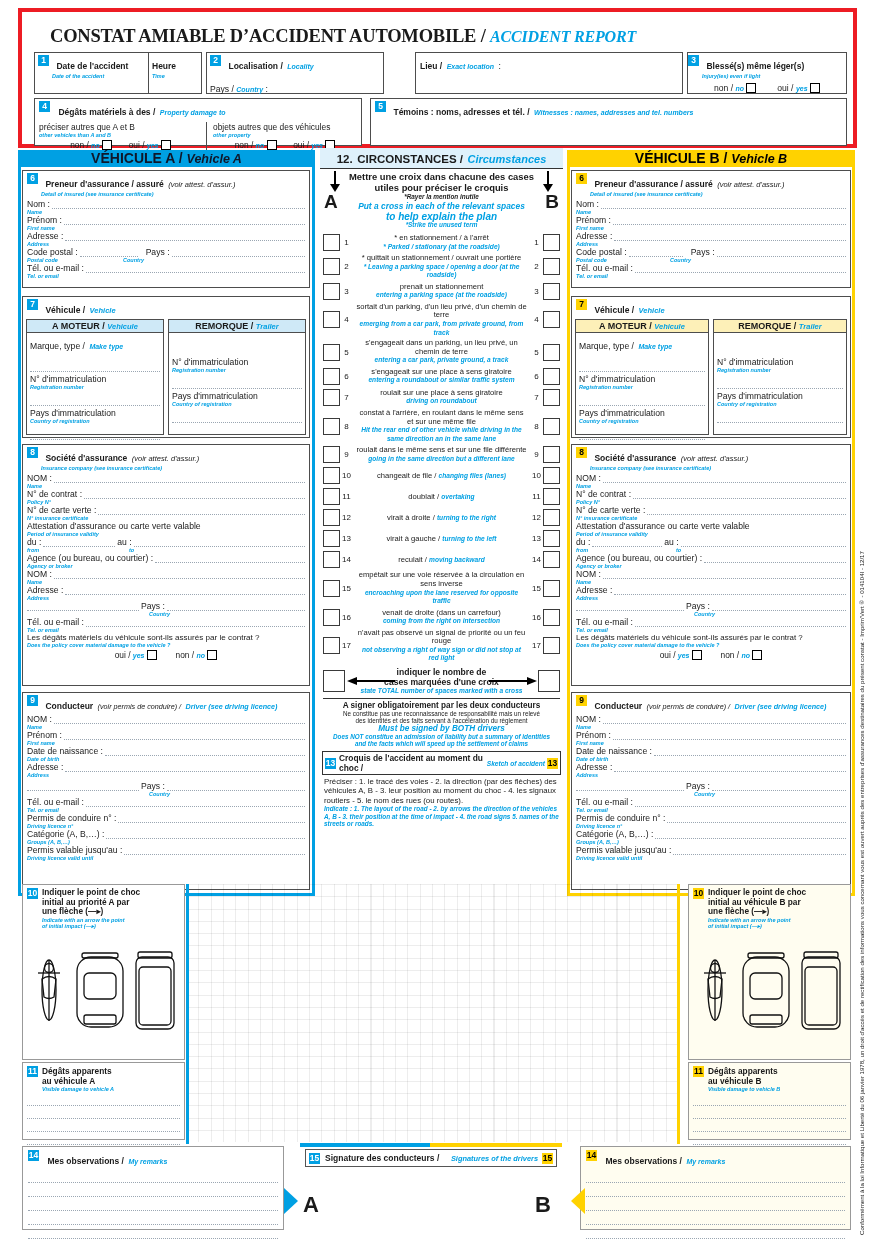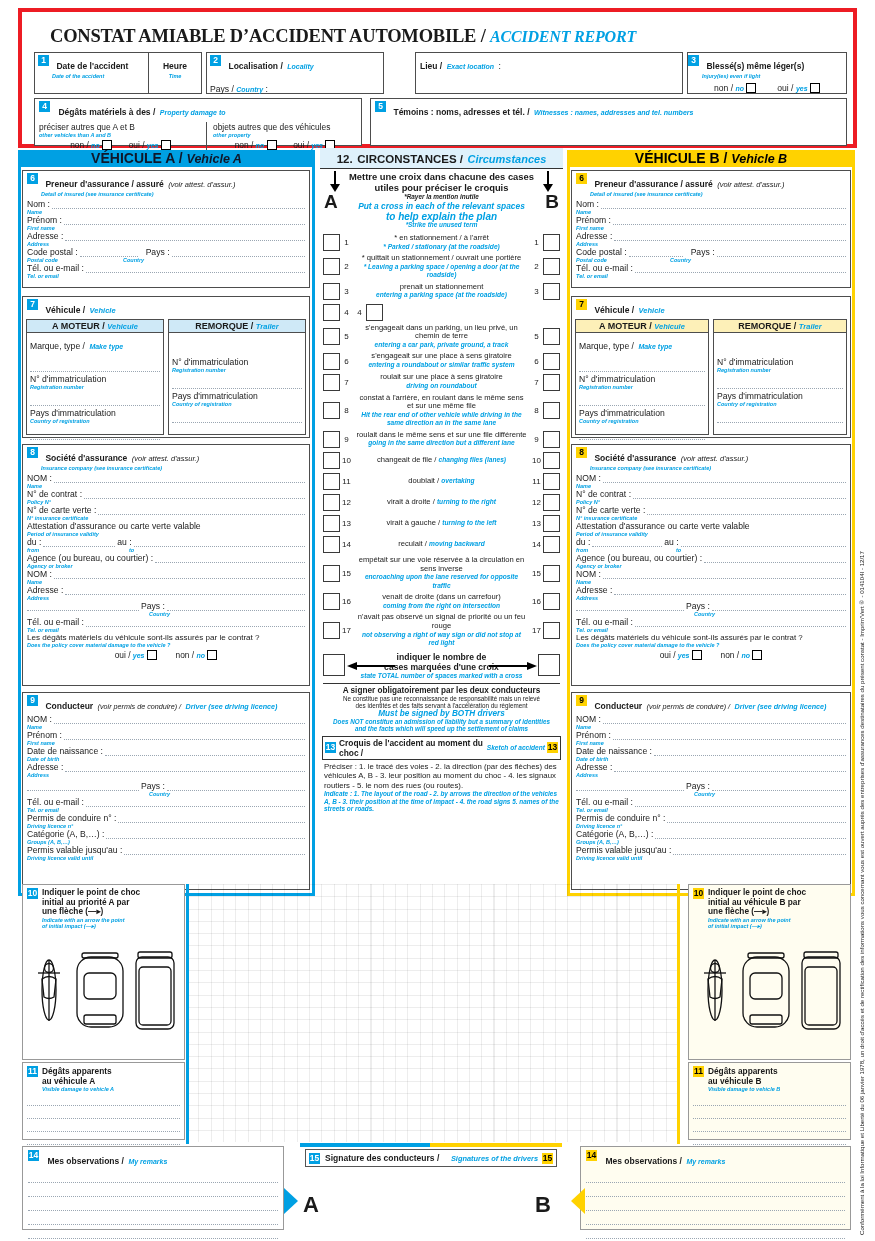--- a/index.html
+++ b/index.html
@@ -91,21 +91,21 @@
     <span class="en2">ACCIDENT REPORT</span>
   </div>
 
   <div class="cell" style="left:12px; top:40px; width:168px; height:42px;">
     <div style="display:flex;height:100%;">
       <div style="flex:1;padding:2px 3px;border-right:1px solid #4d4d4d;">
         <span class="numbox">1</span>
         <span class="lbl" style="margin-left:3px;">Date de l'accident</span>
         <div class="enl" style="margin-left:14px;">Date of the accident</div>
       </div>
-      <div style="width:52px;padding:2px 3px;text-align:center;">
+      <div style="width:52px;padding:2px 3px;">
         <span class="lbl">Heure</span>
         <div class="enl">Time</div>
       </div>
     </div>
   </div>
 
   <div class="cell" style="left:184px; top:40px; width:178px; height:42px; padding:2px 3px;">
     <span class="numbox">2</span>
     <span class="lbl" style="margin-left:3px;">Localisation /</span>
     <span class="en" style="font-size:7px;">Locality</span>
@@ -664,20 +664,21 @@
       <div class="cline" style="padding: 1px 3px; min-height: 21px;">
         <div class="ck"></div>
         <div class="cnum">3</div>
         <div class="cmid"><span>prenait un stationnement</span><br><span class="en" style="font-size: 6.6px;">entering a parking space (at the roadside)</span></div>
         <div class="cnum">3</div>
         <div class="ck"></div>
       </div>
       <div class="cline" style="padding: 1px 3px; min-height: 21px;">
         <div class="ck"></div>
         <div class="cnum">4</div>
+        <div class="cmid"><span>sortait d'un parking, d'un lieu privé, d'un chemin de terre</span><br><span class="en" style="font-size: 6.6px;">emerging from a car park, from private ground, from track</span></div>
         <div class="cnum">4</div>
         <div class="ck"></div>
       </div>
       <div class="cline" style="padding: 1px 3px; min-height: 21px;">
         <div class="ck"></div>
         <div class="cnum">5</div>
         <div class="cmid"><span>s'engageait dans un parking, un lieu privé, un chemin de terre</span><br><span class="en" style="font-size: 6.6px;">entering a car park, private ground, a track</span></div>
         <div class="cnum">5</div>
         <div class="ck"></div>
       </div>

